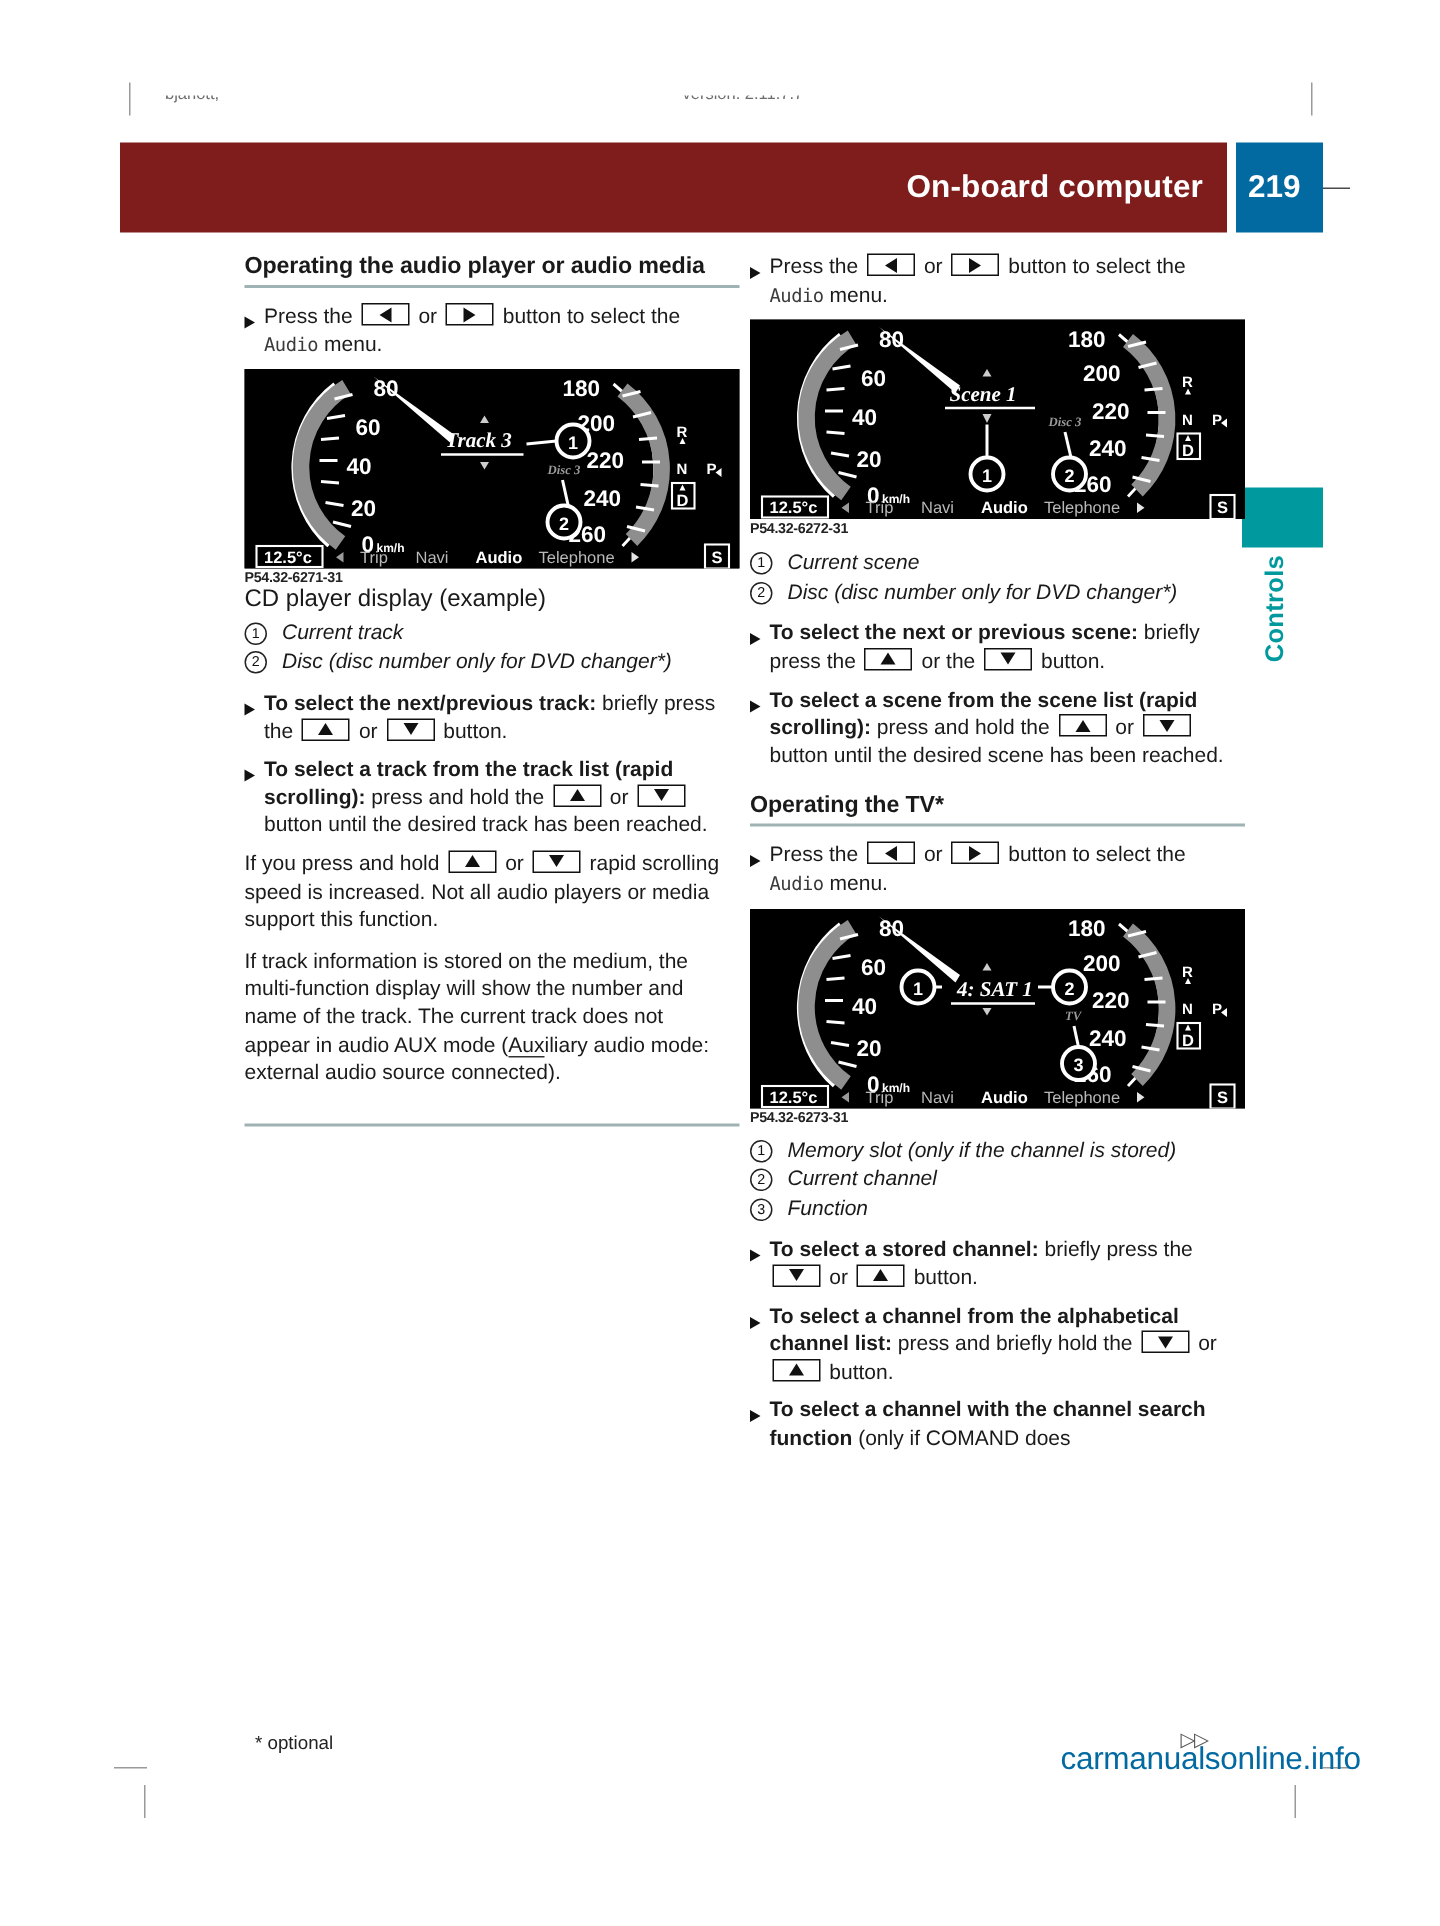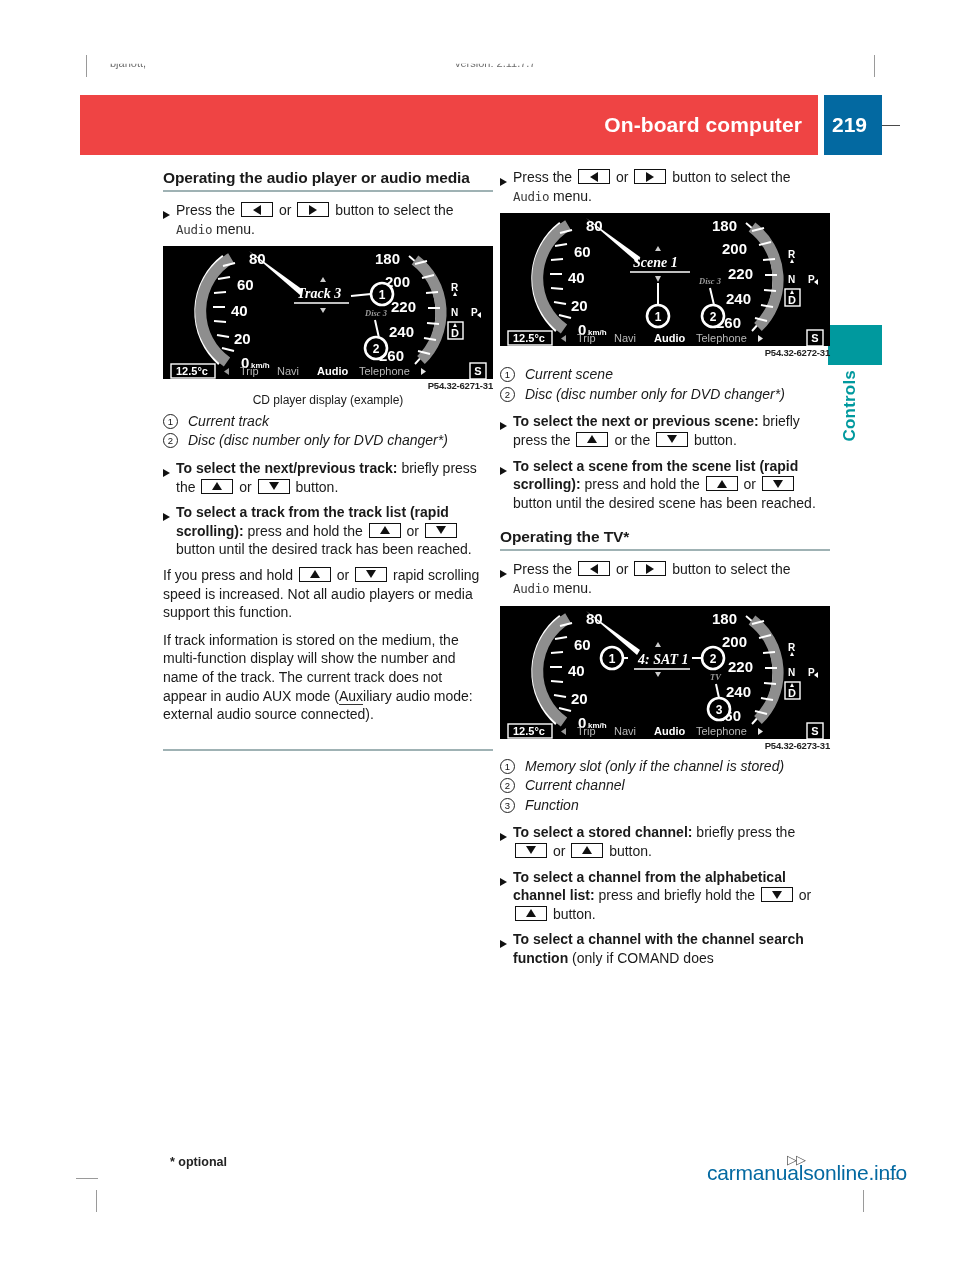--- a/index.html
+++ b/index.html
@@ -22,21 +22,21 @@
     white-space:nowrap;line-height:11px;
     clip-path:inset(52% 0 0 0);
   }
   .printline .pl-left{left:0;}
   .printline .pl-right{left:345px;}
 
   
   .hdr{position:absolute;left:80px;top:95px;height:60px;width:802px;}
   .hdr-main{
     position:absolute;left:0;top:0;height:60px;width:738px;
-    background:#ef4444;display:flex;align-items:center;justify-content:flex-end;
+    background:#7f1d1d;display:flex;align-items:center;justify-content:flex-end;
     box-sizing:border-box;padding-right:16px;
   }
   .hdr-title{color:#ffffff;font-size:21px;font-weight:bold;letter-spacing:.1px;}
   .hdr-num{
     position:absolute;left:744px;top:0;height:60px;width:58px;
     background:#0369a1;display:flex;align-items:center;justify-content:flex-start;
     box-sizing:border-box;padding-left:8px;
   }
   .hdr-num span{color:#ffffff;font-size:21px;font-weight:bold;}
   .hdr-tick{position:absolute;left:882px;top:125px;width:18px;height:1px;background:#4a4a4a;}
@@ -95,35 +95,35 @@
 
   
   .cal{display:flex;font-size:14px;line-height:18.6px;margin:0 0 1px 0;}
   .cal .n{flex:0 0 25px;}
   .cal .n i{
     display:inline-block;width:13px;height:13px;border:1.2px solid #222;border-radius:50%;
     font-style:normal;font-size:9.5px;line-height:13px;text-align:center;color:#111;
     vertical-align:1px;
   }
   .cal .c{flex:1 1 auto;font-style:italic;}
-  .caption{font-size:12px;line-height:18.6px;margin:0 0 2px 0;text-align:center;}
+  .caption{font-size:16px;line-height:18.6px;margin:0 0 2px 0;}
 
   
   .fig{position:relative;width:330px;margin:6px 0 0 0;}
   .fig .code{
-    font-size:9.5px;color:#222;text-align:right;letter-spacing:-.2px;
+    font-size:9.5px;color:#222;text-align:left;letter-spacing:-.2px;
     font-family:"Liberation Sans", sans-serif;margin-top:1px;font-weight:bold;
   }
   .cluster{width:330px;height:133px;background:#000;display:block;}
 
   .spacer8{height:8px;}
   .spacer14{height:14px;}
 
   
-  .foot-opt{position:absolute;left:170px;top:1155px;font-size:12.5px;color:#222;font-weight:bold;}
+  .foot-opt{position:absolute;left:170px;top:1155px;font-size:12.5px;color:#222;}
   .foot-arrows{position:absolute;left:787px;top:1152px;font-size:13px;color:#555;letter-spacing:-1px;}
   .watermark{
     position:absolute;left:707px;top:1161px;font-size:21px;color:#0369a1;
     letter-spacing:-.2px;
   }
 </style>
 </head>
 <body>
 
 <div class="page">

